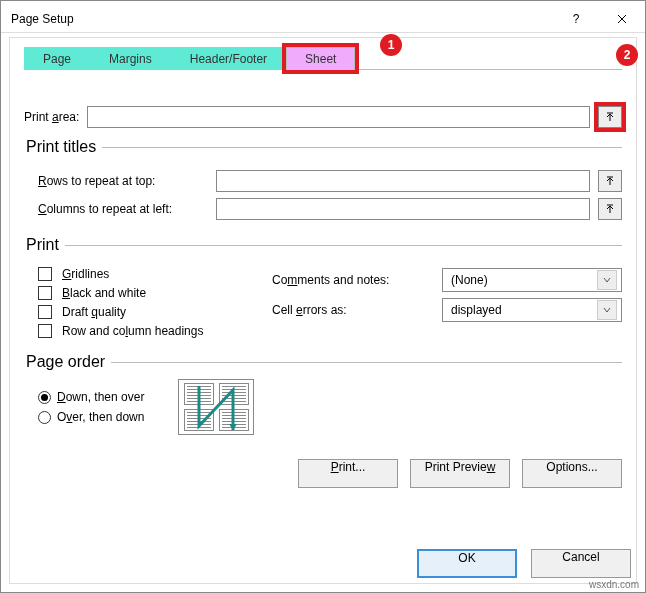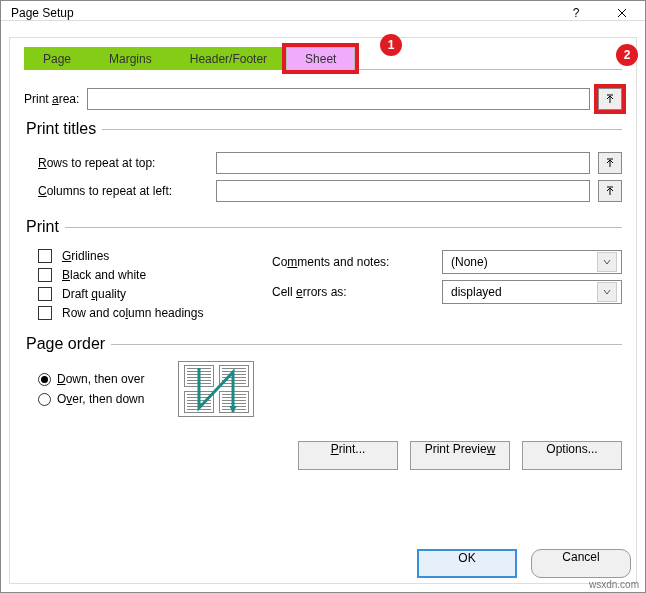--- a/index.html
+++ b/index.html
@@ -1,25 +1,25 @@
 <!DOCTYPE html>
 <html><head>
 <meta charset="utf-8">
 <style>
   * { box-sizing: border-box; font-family: "Segoe UI", Tahoma, sans-serif; font-size: 12px; }
   body { margin: 0; background: #fff; }
   .window { width: 646px; height: 593px; border: 1px solid #888; background: #fff; position: relative; }
-  .titlebar { height: 20px; display: flex; align-items: center; padding: 4px 0 0 10px; border-bottom: 1px solid #ddd; }
+  .titlebar { height: 32px; display: flex; align-items: center; padding: 4px 0 0 10px; border-bottom: 1px solid #ddd; }
   .title { flex: 1; font-size: 12px; color: #000; }
   .titlebtns { display: flex; height: 100%; }
   .titlebtns .tb { width: 46px; display: flex; align-items: center; justify-content: center; color: #000; }
   .titlebtns .tb svg { width: 10px; height: 10px; stroke: #000; stroke-width: 1; fill: none; }
   .content { position: absolute; top: 36px; left: 8px; right: 8px; bottom: 8px; border: 1px solid #ddd; padding: 12px 14px; }
   .tabs { display: flex; align-items: flex-end; border-bottom: 1px solid #bbb; height: 26px; margin-top: -6px; }
-  .tab { padding: 4px 18px; border: 1px solid transparent; border-bottom: none; color: #333; position: relative; top: 1px; background: #84cc16; }
+  .tab { padding: 4px 18px; border: 1px solid transparent; border-bottom: none; color: #333; position: relative; top: 1px; background: #5eead4; }
   .tab.active { border-color: #bbb; background: #f0abfc; }
   .redbox { outline: 4px solid #e11b22; }
   .callout { width: 22px; height: 22px; border-radius: 50%; background: #e11b22; color: #fff; display: flex; align-items: center; justify-content: center; font-weight: bold; font-size: 12px; position: absolute; }
   .row { display: flex; align-items: center; margin: 6px 0; gap: 8px; }
   .lbl { color: #000; }
   .input { flex: 1; height: 22px; border: 1px solid #888; background: #fff; padding: 0 4px; }
   .collapse { width: 24px; height: 22px; border: 1px solid #888; background: #eee; display: flex; align-items: center; justify-content: center; }
   .collapse svg { width: 10px; height: 10px; }
   fieldset { border: none; border-top: 1px solid #bbb; margin: 10px 0 0 0; padding: 8px 0 0 0; }
   legend { color: #000; font-size: 16px; padding-right: 6px; margin-top: 43px; }
@@ -39,21 +39,21 @@
   .order-flex { display: flex; align-items: center; }
   .order-opts { width: 140px; }
   .order-fig { width: 76px; height: 56px; border: 1px solid #888; position: relative; background: #fff; }
   .pg { position: absolute; width: 30px; height: 22px; border: 1px solid #888; }
   .lines { position: absolute; top: 2px; left: 2px; right: 2px; bottom: 2px; background: repeating-linear-gradient(to bottom, #888 0, #888 1px, transparent 1px, transparent 3px); }
   .arrow-n { position: absolute; stroke: #1b8a85; stroke-width: 3; fill: none; }
   .btnrow { display: flex; justify-content: flex-end; gap: 12px; margin-top: 24px; }
   .btn { min-width: 100px; height: 29px; border: 1px solid #999; background: #f0f0f0; display: flex; align-items: flex-start; justify-content: center; padding: 0 12px; }
   .footer { position: absolute; bottom: 14px; right: 14px; display: flex; gap: 14px; }
   .ok { border: 2px solid #3a8fd8; background: #e5f0fa; width: 90px; }
-  .cancel { width: 90px; border-radius: 10px; }
+  .cancel { width: 90px; }
   .wm { position: absolute; right: 6px; bottom: 2px; font-size: 10px; color: #777; }
   u { text-decoration: underline; }
 </style>
 </head>
 <body>
 
 <div class="window">
   <div class="titlebar">
     <div class="title">Page Setup</div>
     <div class="titlebtns">
@@ -70,21 +70,21 @@
 
     <div class="tabs">
       <div class="tab">Page</div>
       <div class="tab">Margins</div>
       <div class="tab">Header/Footer</div>
       <div class="tab active redbox">Sheet</div>
       <div class="callout" style="left:370px; top:-4px;">1</div>
       <div class="callout" style="right:-2px; top:6px;">2</div>
     </div>
 
-    <div class="row" style="margin-top:18px;">
+    <div class="row" style="margin-top:36px;">
       <span class="lbl">Print <u>a</u>rea:</span>
       <input class="input" style="">
       <div class="collapse redbox">
         <svg viewBox="0 0 10 10">
             <path d="M5 9 L5 2 M2 5 L5 2 L8 5" stroke="#000" fill="none" stroke-width="1"></path>
             <path d="M2 1 L8 1" stroke="#000" stroke-width="1"></path>
           </svg>
       </div>
     </div>
 

